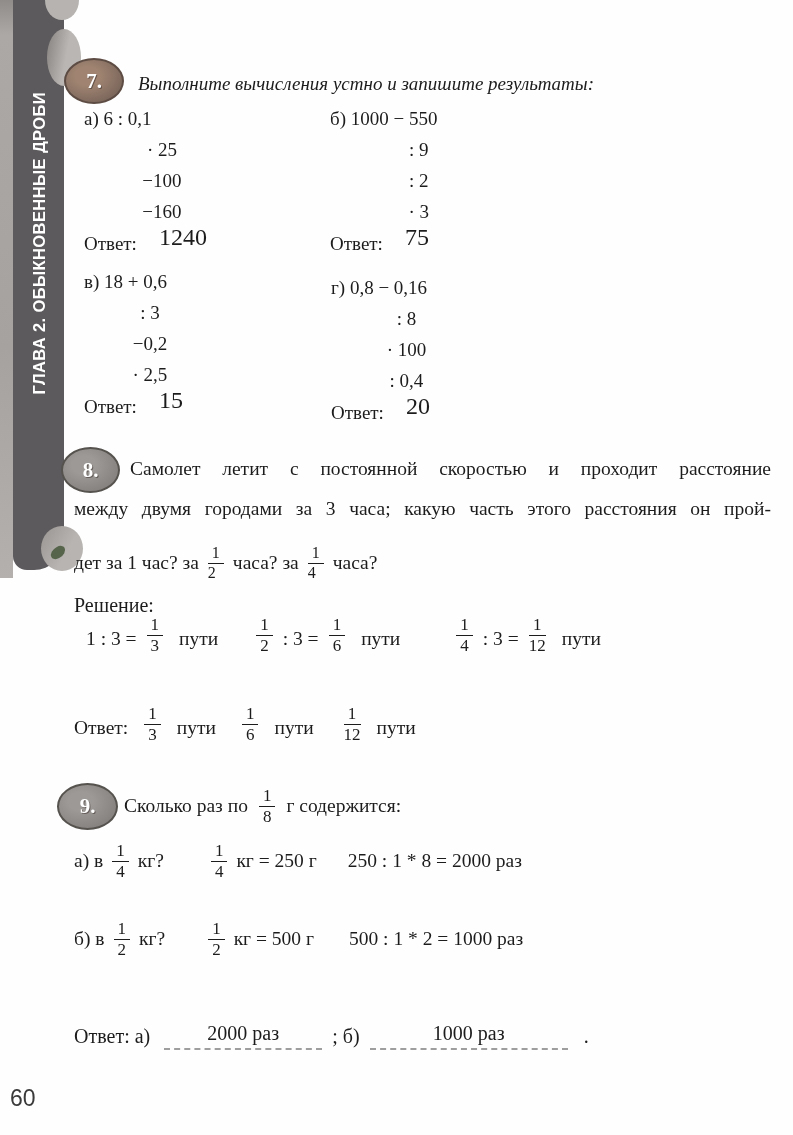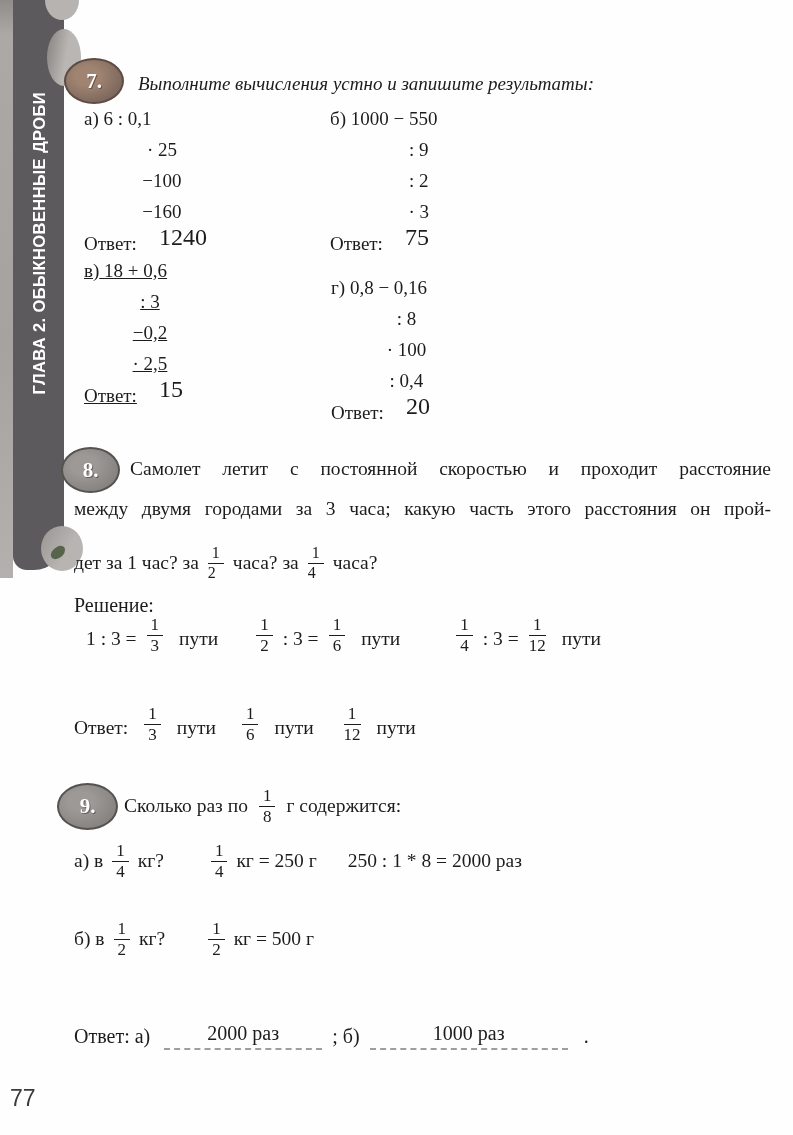--- a/index.html
+++ b/index.html
@@ -104,21 +104,21 @@
   </div>
 
   <div class="calc-part ind70" style="left:330px; top:103px;">
     <div><span>б)</span> <span>1000 − 550</span></div>
     <div class="op">: 9</div>
     <div class="op">: 2</div>
     <div class="op">· 3</div>
     <div class="ans-row"><span>Ответ:</span><span class="ans-value">75</span></div>
   </div>
 
-  <div class="calc-part ind33" style="left:84px; top:255px;text-decoration:underline;">
+  <div class="calc-part ind33" style="left:84px; top:266px;">
     <div><span>в)</span> <span>18 + 0,6</span></div>
     <div class="op">: 3</div>
     <div class="op">−0,2</div>
     <div class="op">· 2,5</div>
     <div class="ans-row"><span>Ответ:</span><span class="ans-value">15</span></div>
   </div>
 
   <div class="calc-part ind52" style="left:331px; top:272px;font-family:Liberation Serif, serif;">
     <div><span>г)</span> <span>0,8 − 0,16</span></div>
     <div class="op">: 8</div>
@@ -228,24 +228,25 @@
     <span class="frac">
         <span class="num">1</span>
         <span class="den">2</span>
       </span>
     <span>кг?</span>
     <span class="frac" style="margin-left:36px;">
         <span class="num">1</span>
         <span class="den">2</span>
       </span>
     <span>кг = 500 г</span>
+    <span style="margin-left:28px;">500 : 1 * 2 = 1000 раз</span>
   </div>
 
   <div class="hrow" style="left:74px; top:1022px; font-size:20px;">
     <span>Ответ: а)</span>
     <span class="dash-line dash-a">2000 раз</span>
     <span style="margin-left:10px;">; б)</span>
     <span class="dash-line dash-b">1000 раз</span>
     <span style="margin-left:16px;">.</span>
   </div>
 
-  <div class="page-number">77</div>
+  <div class="page-number">60</div>
 </div>
 
 </body></html>

